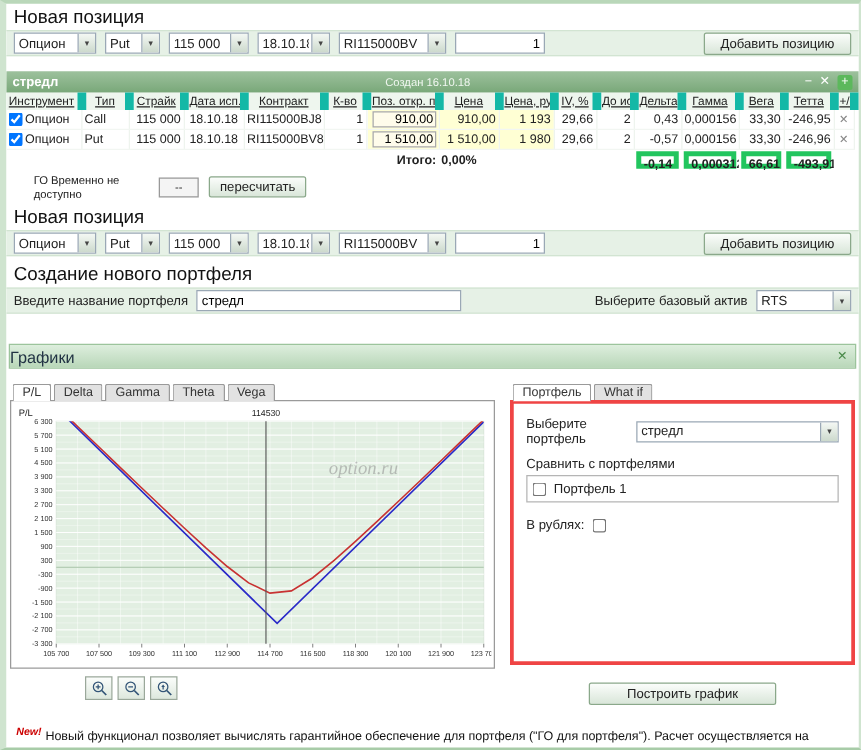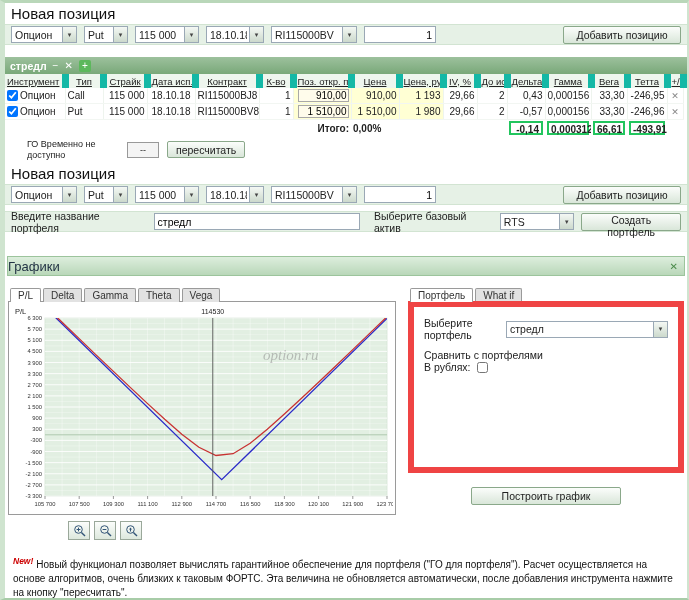--- a/index.html
+++ b/index.html
@@ -44,21 +44,21 @@
                padding:1px 1px; border-right:7px solid #14b8a6; white-space:nowrap; overflow:hidden; height:14px; }
   .ptable td { padding:1px 2px; border-right:1px solid #eef4ee; border-bottom:1px solid #f2f6f2;
                white-space:nowrap; overflow:hidden; height:14px; }
   .y { background:#ffffd4; }
   .r { text-align:right; } .c { text-align:center; } .l { text-align:left; }
   .cb { width:11px; height:11px; margin:0 2px 0 0; vertical-align:middle; }
   .posin { width:95%; height:13px; border:1px solid #a8a8a8; background:#fffceb; font-size:10px;
            text-align:right; padding:0 1px; font-family:"Liberation Sans",sans-serif; }
   .totals td { border-right:none; border-bottom:none; }
   .b { font-weight:bold; }
-  .sumbox { border:2px solid #22c55e; background:#fff; font-weight:bold; text-align:right;
+  .sumbox { border:4px solid #22c55e; background:#fff; font-weight:bold; text-align:right;
             padding:0 2px; height:14px; line-height:14px; font-size:10px; }
   .del { color:#888; font-size:9px; cursor:pointer; }
   .go-row { display:flex; align-items:center; padding:3px 22px; gap:8px; font-size:9px; height:27px; }
   .go-label { width:92px; line-height:1.15; color:#222; }
   .go-val { width:32px; height:16px; border:1px solid #999; background:#f4f4f4; text-align:center;
             font-size:9px; line-height:15px; }
 
   
   .cp { margin-top:6px; }
 
@@ -72,21 +72,21 @@
   .tabs { display:flex; margin-left:2px; }
   .tab { border:1px solid #9a9a9a; border-bottom:none; background:#e2e2e2; padding:1px 7px;
          font-size:10px; margin-right:2px; color:#333; border-radius:2px 2px 0 0; cursor:pointer; }
   .tab.active { background:#fff; position:relative; z-index:2; }
   .chart-box { border:1px solid #9a9a9a; width:388px; padding:2px; background:#fff; margin-top:-1px; }
   .zoom-row { margin:6px 0 0 60px; display:flex; gap:4px; }
   .zbtn { width:22px; height:19px; border:1px solid #9aa89a; background:linear-gradient(#fbfdfb,#dde8dd);
           display:inline-flex; align-items:center; justify-content:center; padding:0; cursor:pointer; }
 
   .right-col { flex:1; margin-left:8px; margin-right:3px; display:flex; flex-direction:column; }
-  .panel-box { border:6px solid #ef4444; padding:10px 10px; height:172px; background:#fff; }
+  .panel-box { border:3px solid #ef4444; padding:10px 10px; height:212px; background:#fff; }
   .prow { display:flex; align-items:center; margin-bottom:8px; gap:6px; }
   .plabel { font-size:10.5px; }
   .compare-box { border:1px solid #b5b5b5; padding:3px 4px; margin:3px 0 12px 0; height:22px;
                  display:flex; align-items:center; gap:4px; font-size:10.5px; }
   .build-row { text-align:center; margin-top:14px; }
   .build-row .btn { width:150px; }
 
   
   .footer { margin-top:16px; padding:0 8px; font-size:10px; line-height:1.4; color:#111; width:680px; }
   .new-badge { color:#c00; font-style:italic; font-weight:bold; font-size:8.5px;
@@ -120,20 +120,21 @@
     </span>
     <input class="txt" style="width: 72px; text-align: right;" value="1">
     <span class="spacer"></span>
     <button class="btn" style="width:118px">Добавить позицию</button>
   </div>
 </section>
 
 <section class="ptf">
   <div class="ptf-head">
     <span class="ptf-name">стредл</span>
+    <span class="ptf-created">Создан 16.10.18</span>
     <span class="hicon">−</span>
     <span class="hicon">✕</span>
     <span class="plusbox">+</span>
   </div>
   <table class="ptable">
     <colgroup>
       <col style="width:60px">
         <col style="width:38px">
         <col style="width:44px">
         <col style="width:48px">
@@ -256,30 +257,30 @@
       <span class="val">RI115000BV</span>
       <span class="ar">▾</span>
     </span>
     <input class="txt" style="width: 72px; text-align: right;" value="1">
     <span class="spacer"></span>
     <button class="btn" style="width:118px">Добавить позицию</button>
   </div>
 </section>
 
 <section class="cp">
+  <h1 class="sec-title">Создание нового портфеля</h1>
   <div class="band">
     <span style="font-size:10.5px">Введите название портфеля</span>
     <input class="txt" style="width: 212px;" value="стредл">
     <span class="spacer"></span>
     <span style="font-size:10.5px">Выберите базовый актив</span>
     <span class="sel" style="width:76px">
       <span class="val">RTS</span>
       <span class="ar">▾</span>
     </span>
-    <button class="btn" style="width:102px">Создать портфель</button>
   </div>
 </section>
 
 <div class="charts-bar">
   <span>Графики</span>
   <span class="bar-close">✕</span>
 </div>
 
 <div class="charts-row">
   <div class="chart-col">
@@ -450,20 +451,24 @@
     </div>
     <div class="panel-box" style="margin-top:-1px">
       <div class="prow">
         <span class="plabel" style="flex:1">Выберите портфель</span>
         <span class="sel" style="width:162px">
           <span class="val">стредл</span>
           <span class="ar">▾</span>
         </span>
       </div>
       <div class="plabel">Сравнить с портфелями</div>
+      <div class="compare-box">
+        <input type="checkbox" class="cb" style="">
+        <span>Портфель 1</span>
+      </div>
       <div class="prow">
         <span class="plabel">В рублях:</span>
         <input type="checkbox" class="cb" style="">
       </div>
     </div>
     <div class="build-row">
       <button class="btn">Построить график</button>
     </div>
   </div>
 </div>

